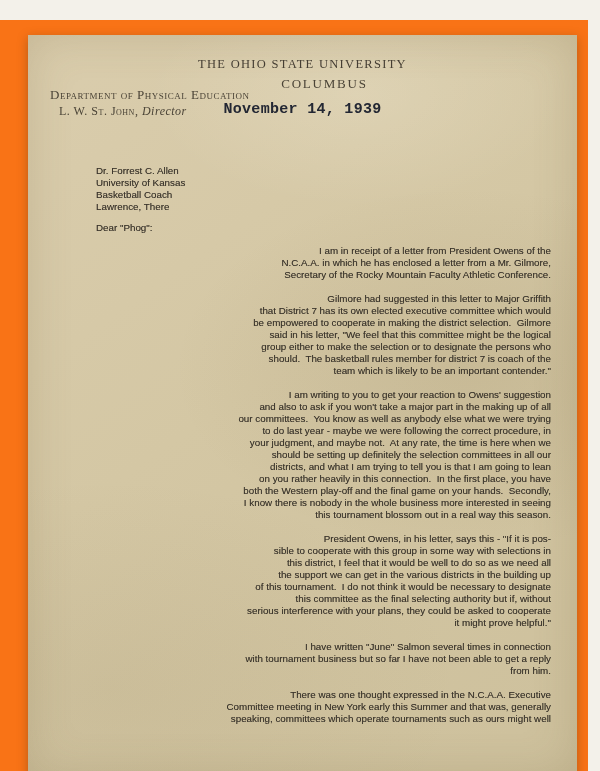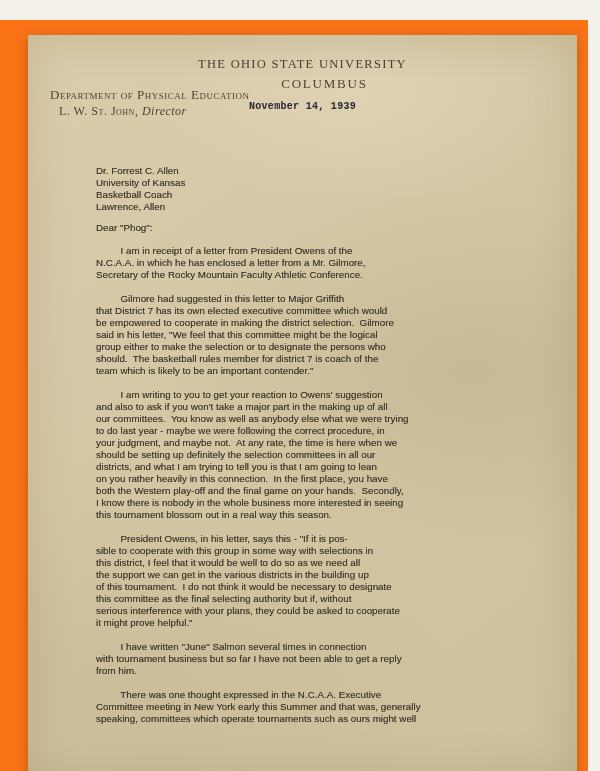--- a/index.html
+++ b/index.html
@@ -44,21 +44,21 @@
   .city {
     font-family:"Liberation Serif", serif;
     font-size:13px;
     letter-spacing:1.8px;
     margin-top:4px;
     color:#4b4437;
     padding-left:44px;
   }
   .date {
     font-family:"Liberation Mono", monospace;
-    font-size:10px;
+    font-size:15px;
     font-weight:bold;
     letter-spacing:0.3px;
     margin-top:9px;
     color:#232733;
   }
   .dept {
     position:absolute; left:22px; top:52px;
     font-family:"Liberation Serif", serif;
     color:#4b4437;
   }
@@ -91,20 +91,21 @@
   }
   .recipient div { white-space:pre; }
   .salutation {
     margin-top:9px;
     margin-bottom:11px;
     white-space:pre;
   }
   .para {
     white-space:pre;
     margin-bottom:12px;
+    text-align:right;
   }
 </style>
 </head>
 <body>
 
 <div class="scan">
   <div class="paper">
 
     <div class="letterhead">
       <div class="univ">THE OHIO STATE UNIVERSITY</div>
@@ -115,21 +116,21 @@
     <div class="dept">
       <div class="l1">Department of Physical Education</div>
       <div class="l2"><span>L. W. St. John,</span> <span class="title">Director</span></div>
     </div>
 
     <div class="content">
       <div class="recipient">
         <div>Dr. Forrest C. Allen</div>
         <div>University of Kansas</div>
         <div>Basketball Coach</div>
-        <div>Lawrence, Allen</div>
+        <div>Lawrence, There</div>
       </div>
 
       <div class="salutation">Dear "Phog":</div>
 
       <div class="para">         I am in receipt of a letter from President Owens of the
 N.C.A.A. in which he has enclosed a letter from a Mr. Gilmore,
 Secretary of the Rocky Mountain Faculty Athletic Conference.</div>
       <div class="para">         Gilmore had suggested in this letter to Major Griffith
 that District 7 has its own elected executive committee which would
 be empowered to cooperate in making the district selection.  Gilmore

